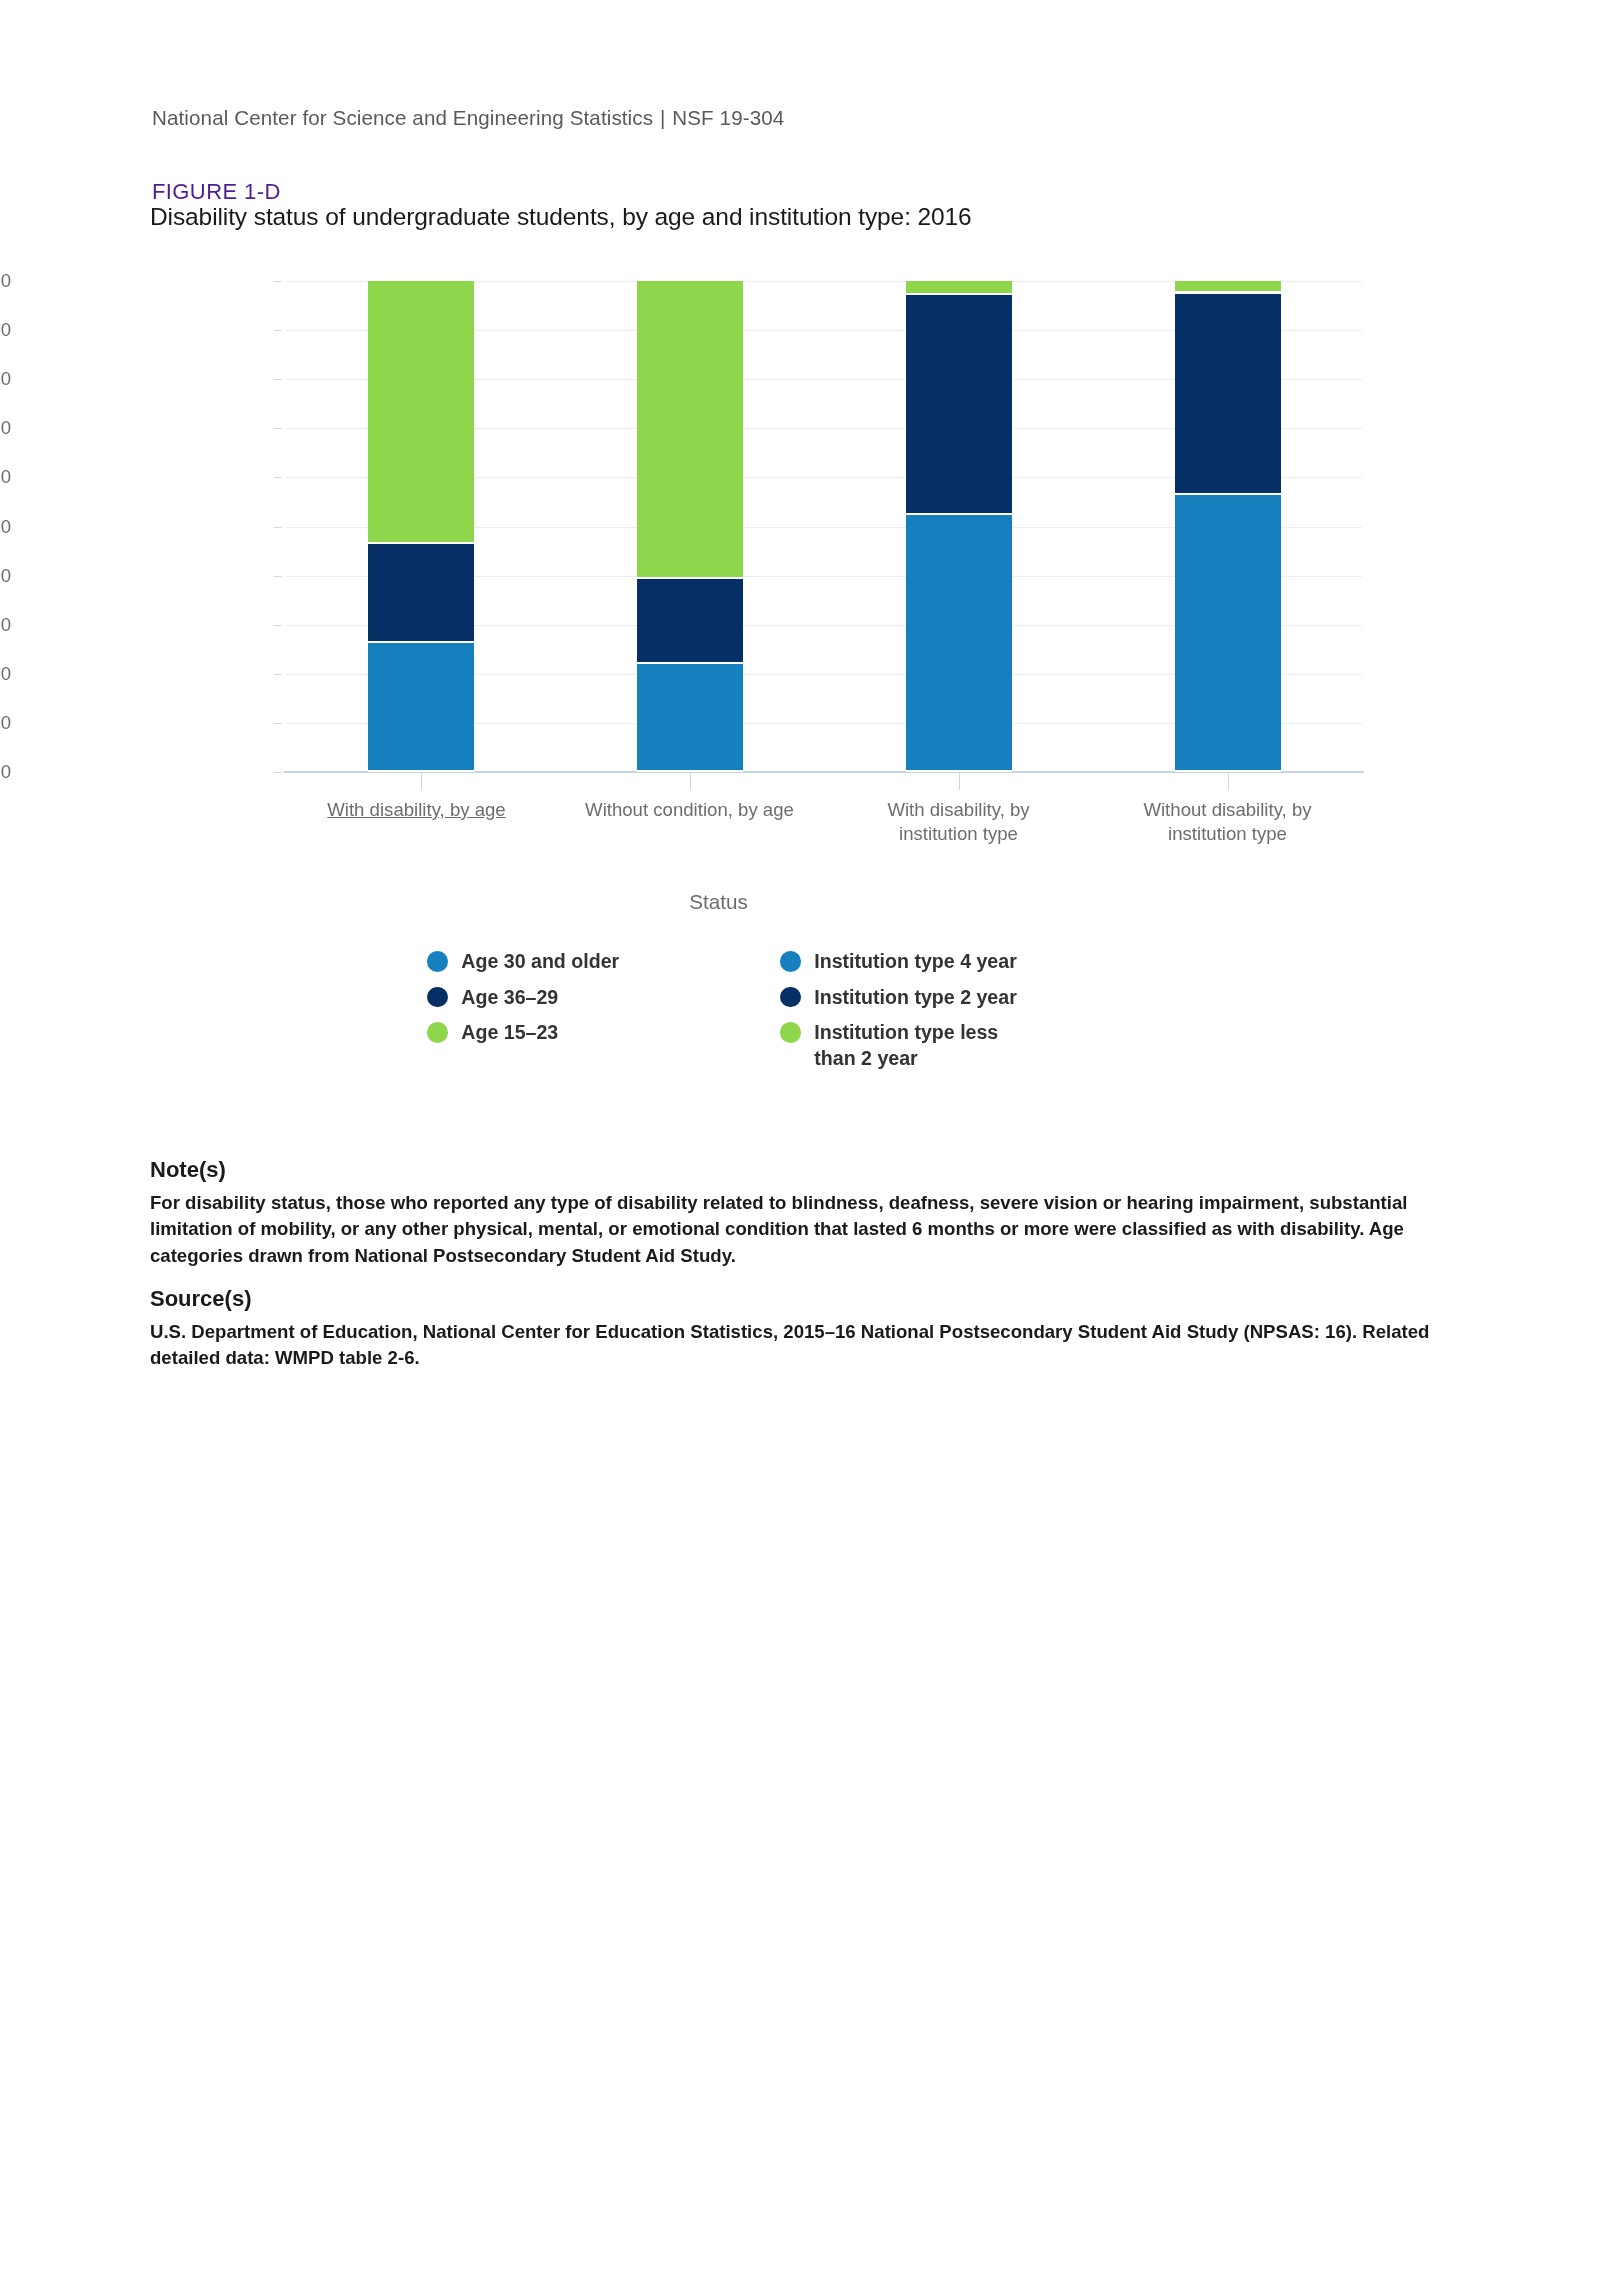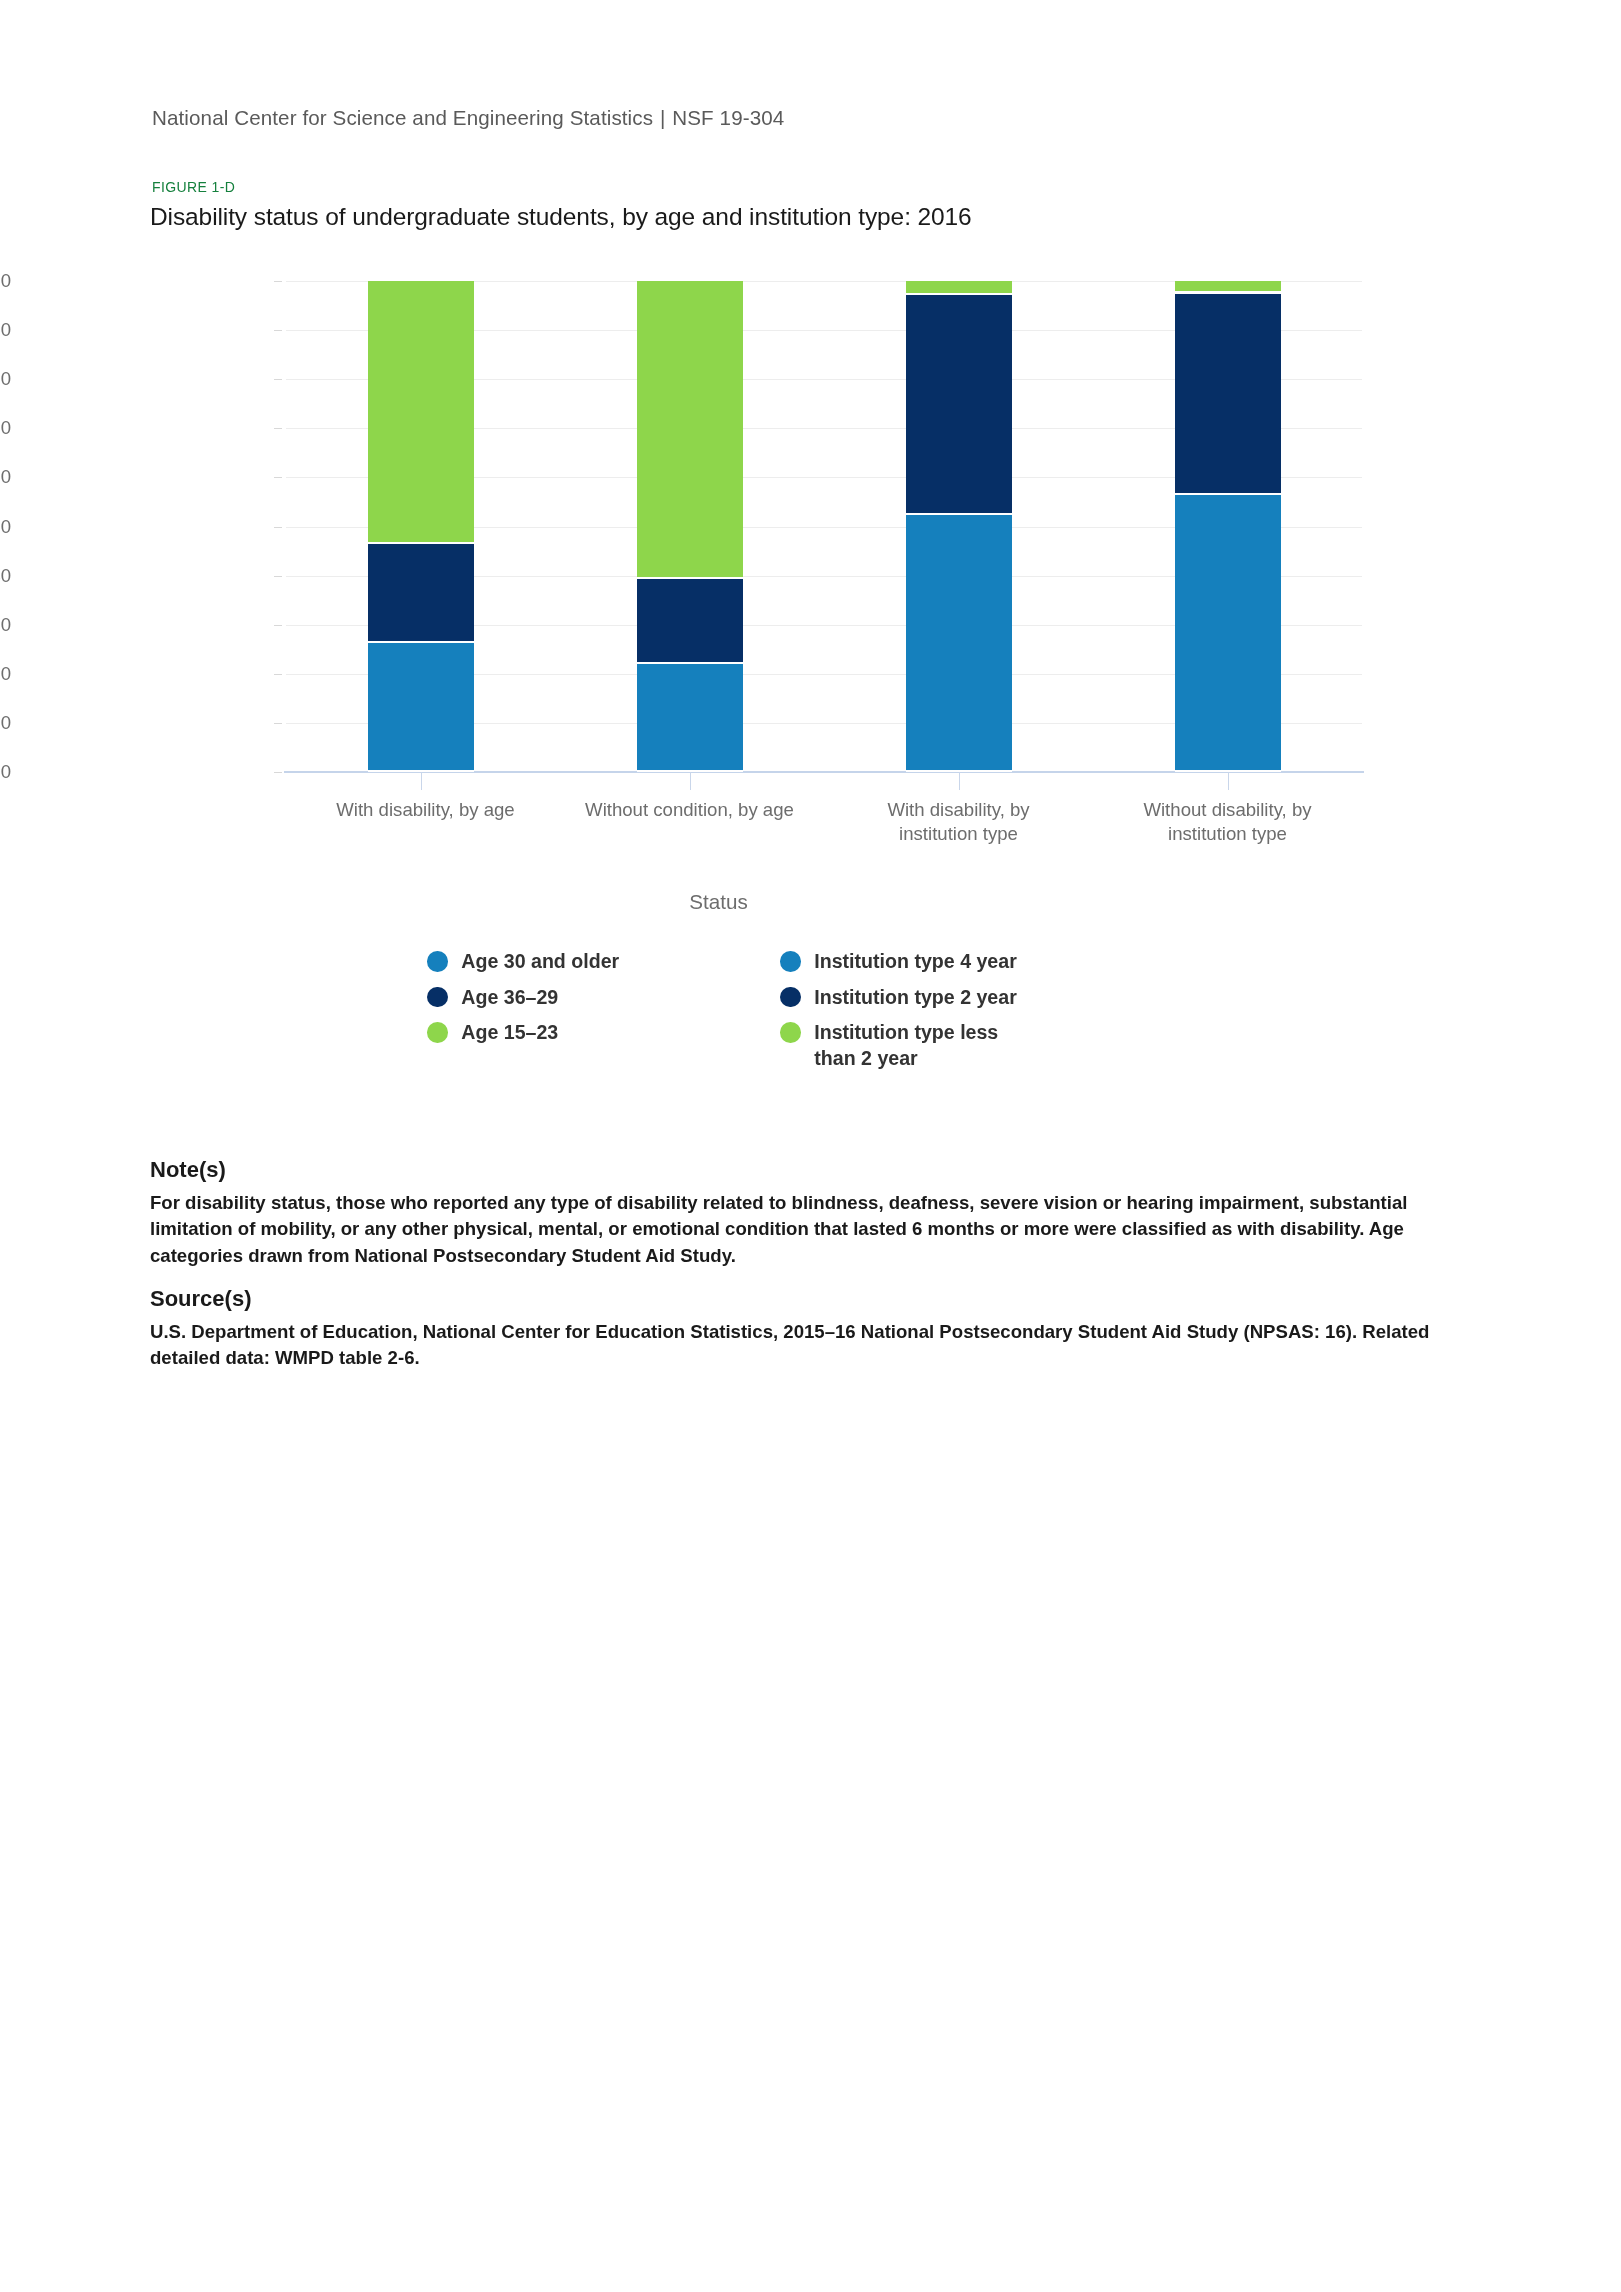--- a/index.html
+++ b/index.html
@@ -33,22 +33,22 @@
     letter-spacing: 0.1px;
     white-space: nowrap;
   }
   .org-sep { padding: 0 6.9px; }
 
   
   .fig-number {
     position: absolute;
     left: 152px;
     top: 179px;
-    font-size: 14px;
-    color: #15803d;
+    font-size: 22px;
+    color: #4c1d95;
     letter-spacing: 0.4px;
   }
   .fig-title {
     position: absolute;
     left: 150px;
     top: 203px;
     font-size: 24.5px;
     color: #1a1a1a;
     letter-spacing: -0.1px;
     white-space: nowrap;
@@ -252,21 +252,21 @@
         <div class="ytick-mark" style="top: 49px; left: -11.8px;"></div>
         <div class="gridline" style="top: 0px;"></div>
         <div class="ytick-label" style="top: 0px;">100</div>
         <div class="ytick-mark" style="top: 0px; left: -11.8px;"></div>
         <div class="bar-group" style="left: 82px; height: 491px;">
           <div class="seg" title="Age 30 and older: 26.2" style="background: rgb(21, 128, 189); height: 131px; bottom: 0px;"></div>
           <div class="seg" title="Age 24–29: 20.3" style="background: rgb(6, 47, 102); height: 102px; bottom: 129px;"></div>
           <div class="seg" title="Age 15–23: 53.5" style="background: rgb(142, 214, 75); height: 265px; bottom: 228px;"></div>
         </div>
         <div class="xtick" style="left: 135px; top: 491px;"></div>
-        <div class="xlabel" style="left: 17px; top: 517px;">
+        <div class="xlabel" style="left: 8px; top: 517px; text-decoration: underline;">
           <div>With disability, by age</div>
         </div>
         <div class="bar-group" style="left: 351px; height: 491px;">
           <div class="seg" title="Age 30 and older: 22" style="background: rgb(21, 128, 189); height: 110px; bottom: 0px;"></div>
           <div class="seg" title="Age 24–29: 17.3" style="background: rgb(6, 47, 102); height: 87px; bottom: 108px;"></div>
           <div class="seg" title="Age 15–23: 60.7" style="background: rgb(142, 214, 75); height: 300px; bottom: 193px;"></div>
         </div>
         <div class="xtick" style="left: 404px; top: 491px;"></div>
         <div class="xlabel" style="left: 281px; top: 517px;">
           <div>Without condition, by age</div>

